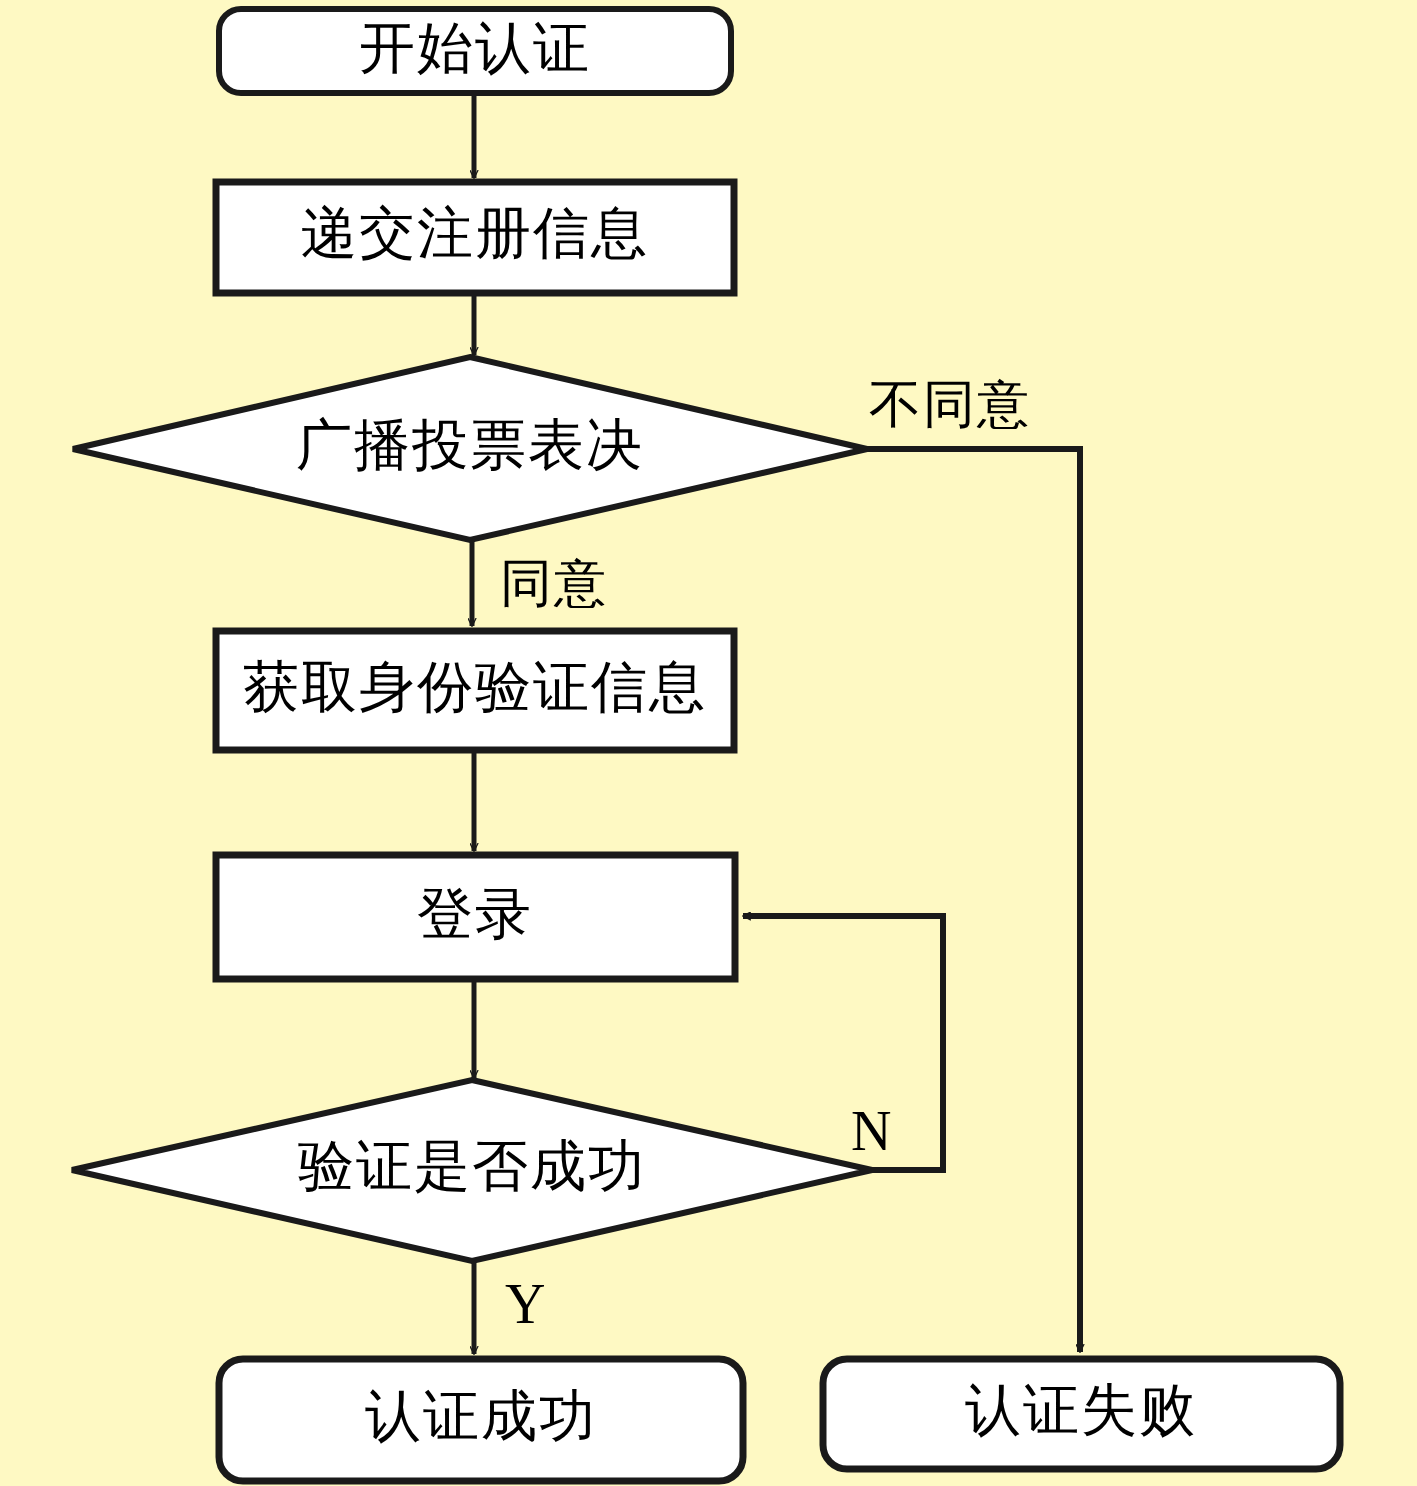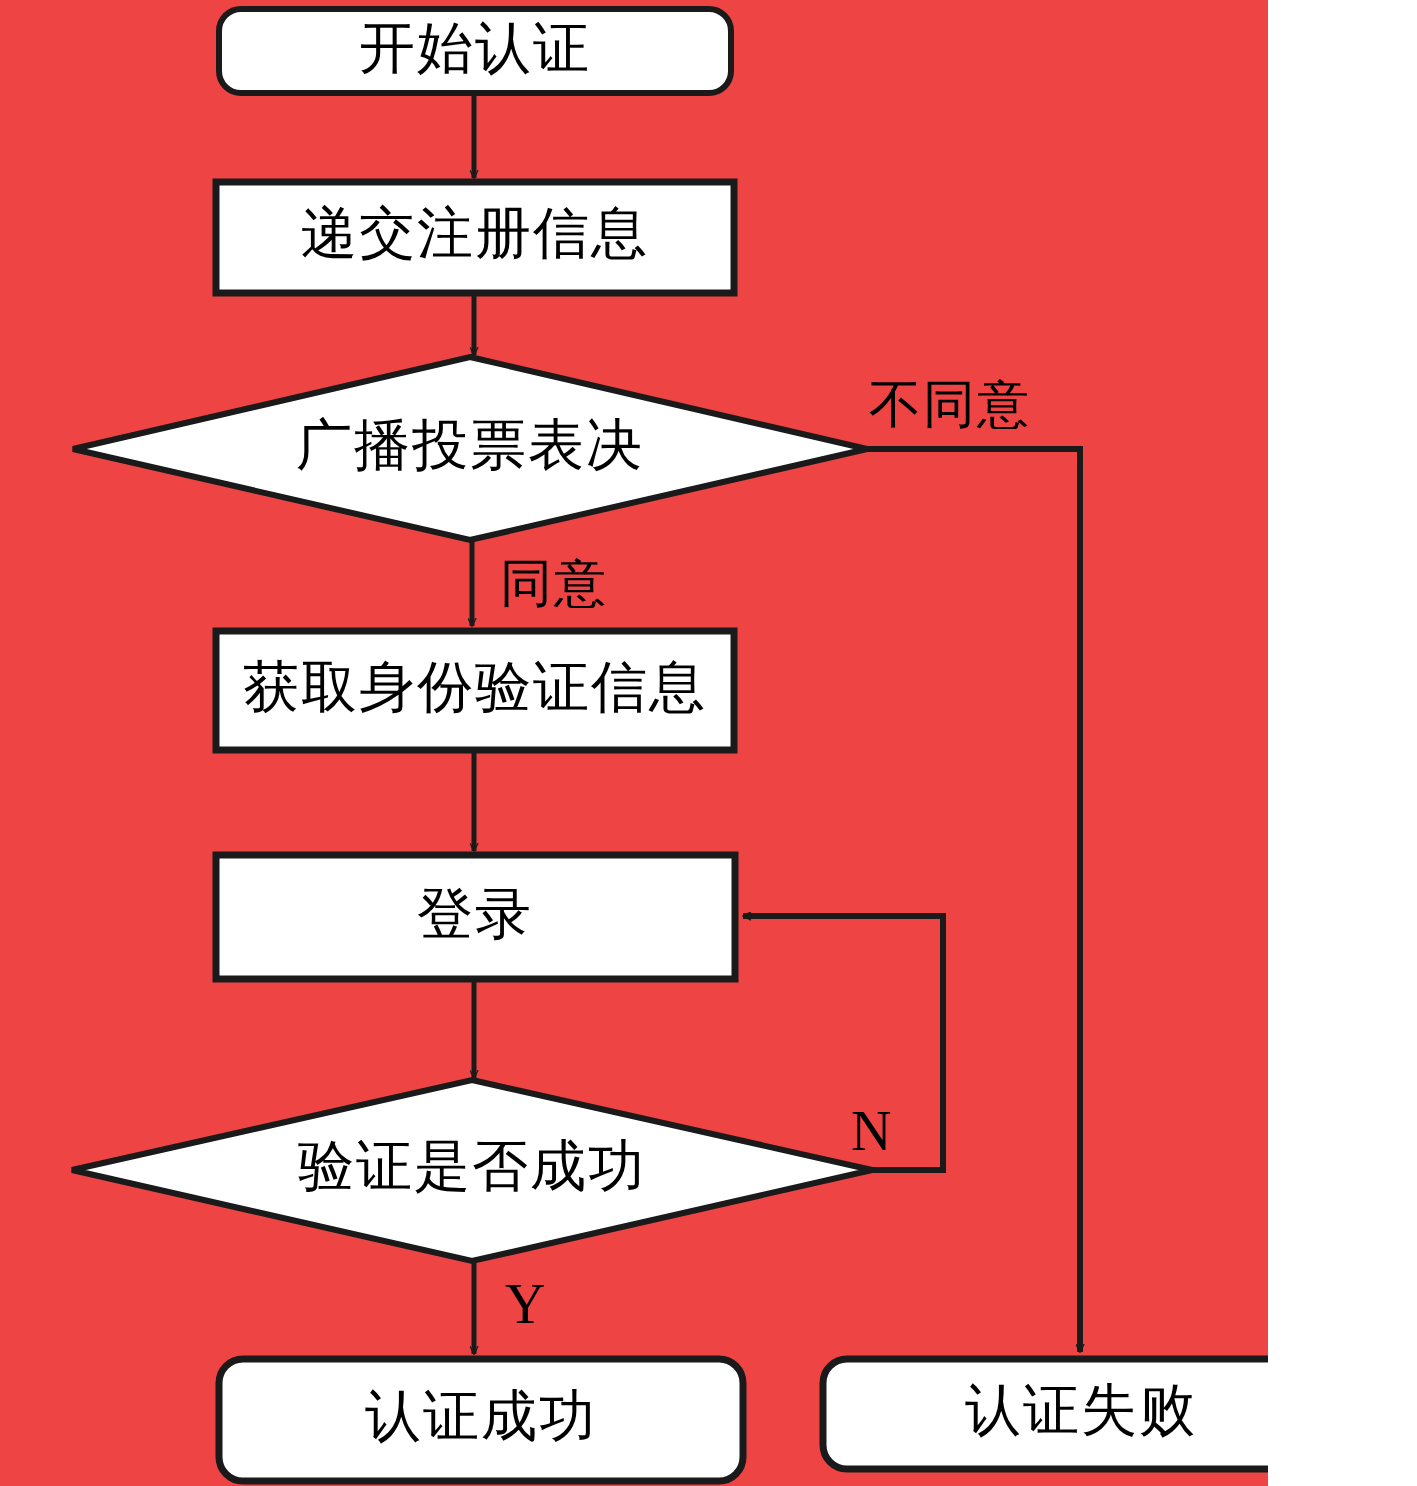--- a/index.html
+++ b/index.html
@@ -5,23 +5,23 @@
   html, body {
     margin: 0;
     padding: 0;
     background: #ffffff;
   }
   body {
     font-family: "Liberation Serif", "DejaVu Serif", serif;
   }
   #canvas {
     position: relative;
-    width: 1268px;
+    width: 1417px;
     height: 1486px;
-    background: #ef4444;
+    background: #fef9c3;
     overflow: hidden;
   }
   svg#flow {
     position: absolute;
     top: 0;
     left: 0;
     width: 1417px;
     height: 1486px;
     display: block;
   }

